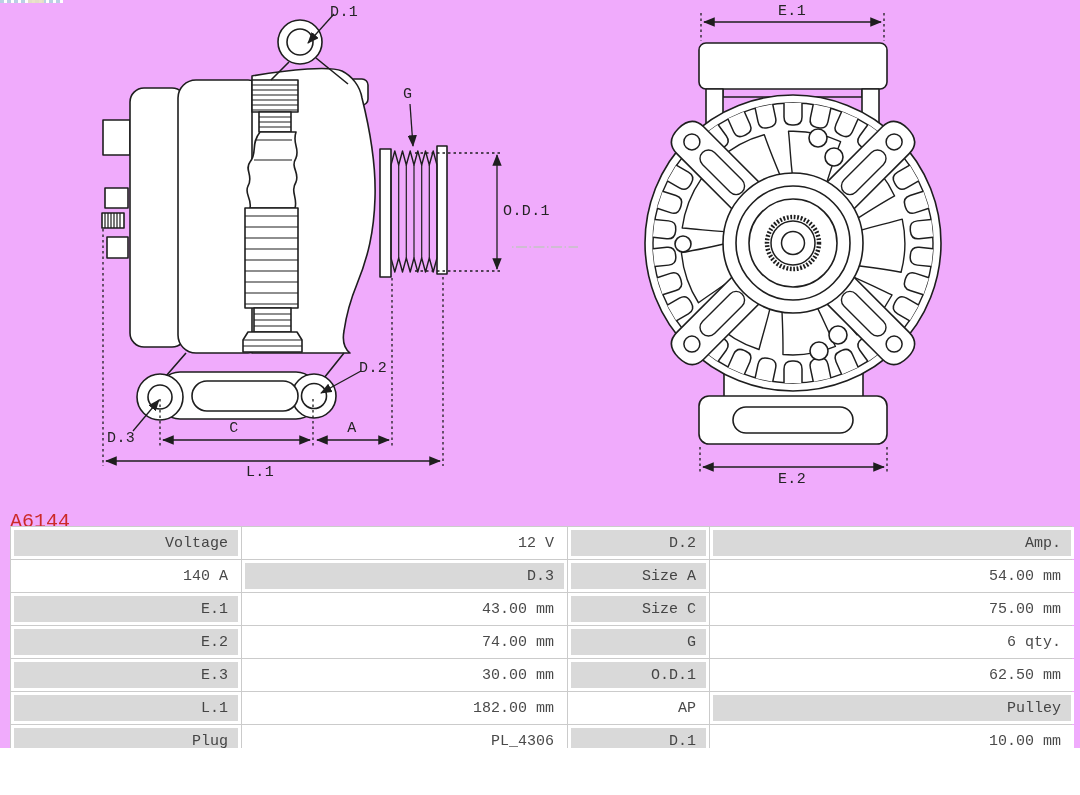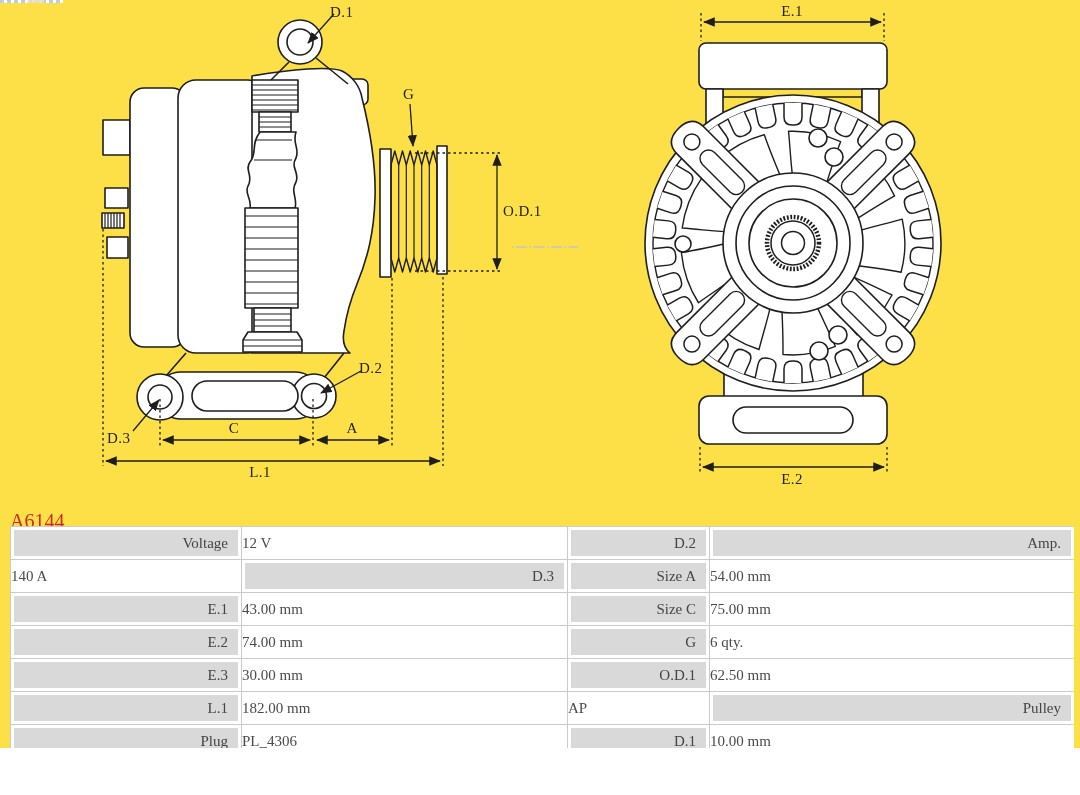--- a/index.html
+++ b/index.html
@@ -1,33 +1,33 @@
 <!DOCTYPE html>
 <html><head>
 <meta charset="utf-8">
 <style>
   html,body{margin:0;padding:0;background:#fff;}
-  .page{position:relative;width:1080px;height:748px;background:#fde047;overflow:hidden;
-        font-family:Liberation Serif, serif;}
+  .page{position:relative;width:1080px;height:748px;background:#f0abfc;overflow:hidden;
+        font-family:Liberation Mono, monospace;}
   
   .artifact{position:absolute;left:0;top:0;width:63px;height:3px;
     background:repeating-linear-gradient(90deg,#b9cfe4 0 4px,#ffffff 4px 7px);}
   .artifact .beige{position:absolute;left:28px;top:0;width:16px;height:3px;background:#e9dfc4;opacity:.9;}
 
   .drawing-layer{position:absolute;left:0;top:0;width:1080px;height:515px;}
   .drawing-layer svg{display:block;}
   .dlabel{position:absolute;font-size:15px;color:#242424;letter-spacing:.4px;white-space:nowrap;}
   .ctr{transform:translateX(-50%);}
 
   .part-code{position:absolute;left:10px;top:490px;font-size:20px;color:#cc2a28;font-weight:400;margin-top:20px;}
 
   .spec-table{position:absolute;left:10px;top:526px;width:1060px;
     display:grid;grid-template-columns:230px 325px 141px 364px;grid-auto-rows:32px;
     gap:1px;background:#cbcbcb;border:1px solid #cbcbcb;font-size:15px;color:#4a4a4a;}
-  .cell{background:#fff;display:flex;align-items:center;}
+  .cell{background:#fff;display:flex;align-items:center;justify-content:flex-end;}
   .lc{padding:3px;}
   .lc .lg{flex:1;height:100%;background:#d9d9d9;display:flex;align-items:center;
           justify-content:flex-end;padding-right:10px;color:#454545;}
   .vc{padding-right:13px;}
 </style>
 </head>
 <body>
 
 <div class="page">
 

